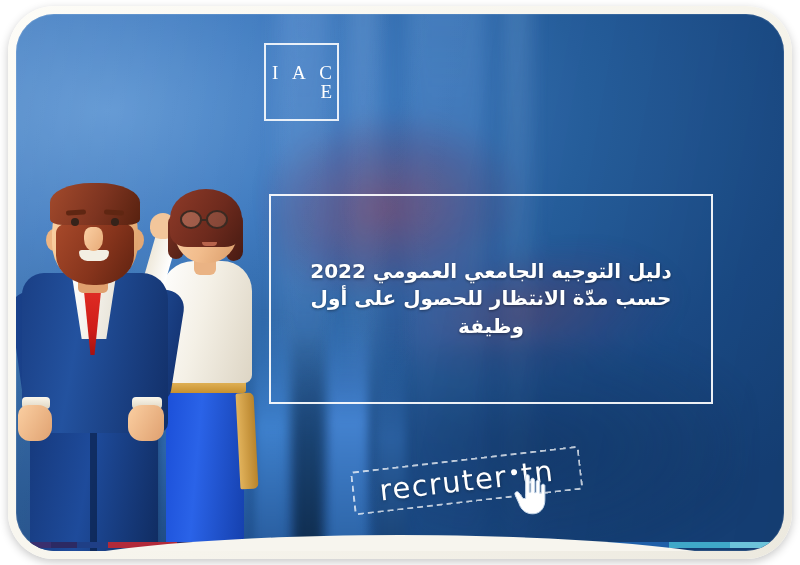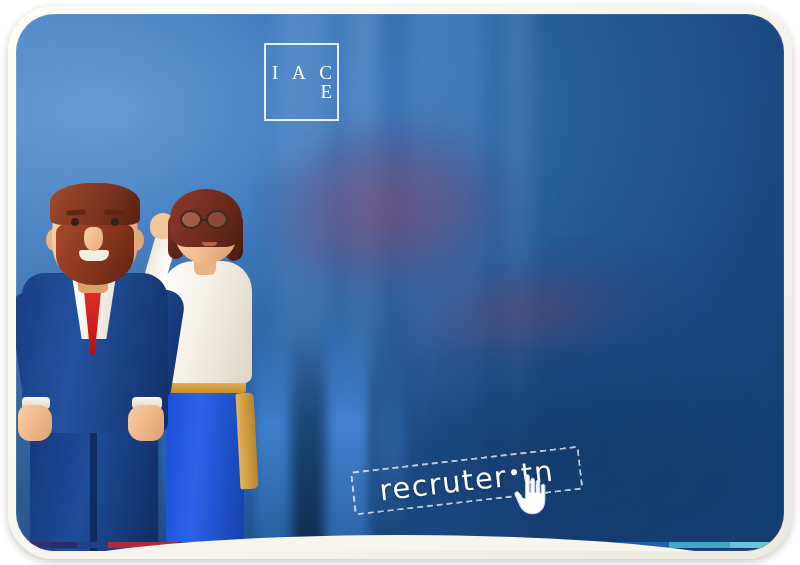--- a/index.html
+++ b/index.html
@@ -305,20 +305,26 @@
       <div class="spine s9"></div>
       <div class="spine s10"></div>
     </div>
 
     <div class="card-sheen"></div>
 
     <div class="logo">
       <div class="logo-text">I A C E</div>
     </div>
 
+    <div class="headline-box">
+      <div class="headline">
+        <span class="l1">دليل التوجيه الجامعي العمومي 2022</span>
+        <span class="l2">حسب مدّة الانتظار للحصول على أول وظيفة</span>
+      </div>
+    </div>
 
     <div class="people">
 
       <div class="ppl w-skirt"></div>
       <div class="ppl w-book"></div>
       <div class="ppl w-belt"></div>
       <div class="ppl w-top"></div>
       <div class="ppl w-arm"></div>
       <div class="ppl w-hand"></div>
       <div class="ppl w-neck"></div>

